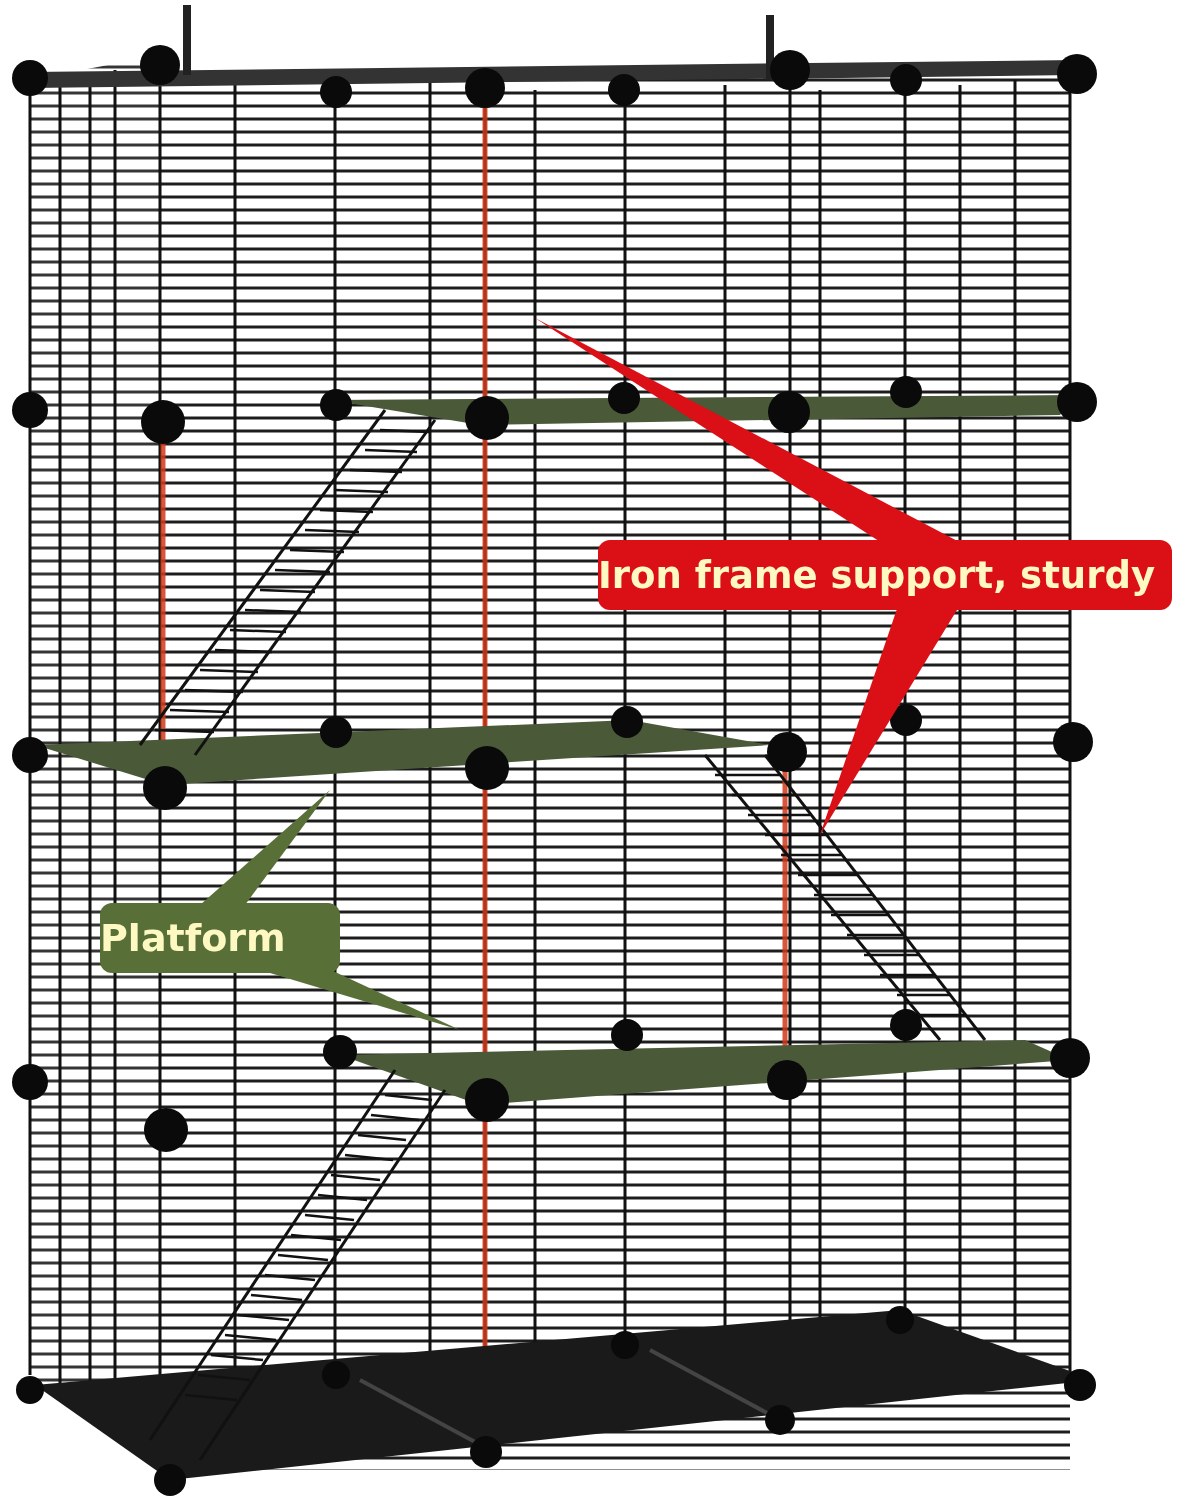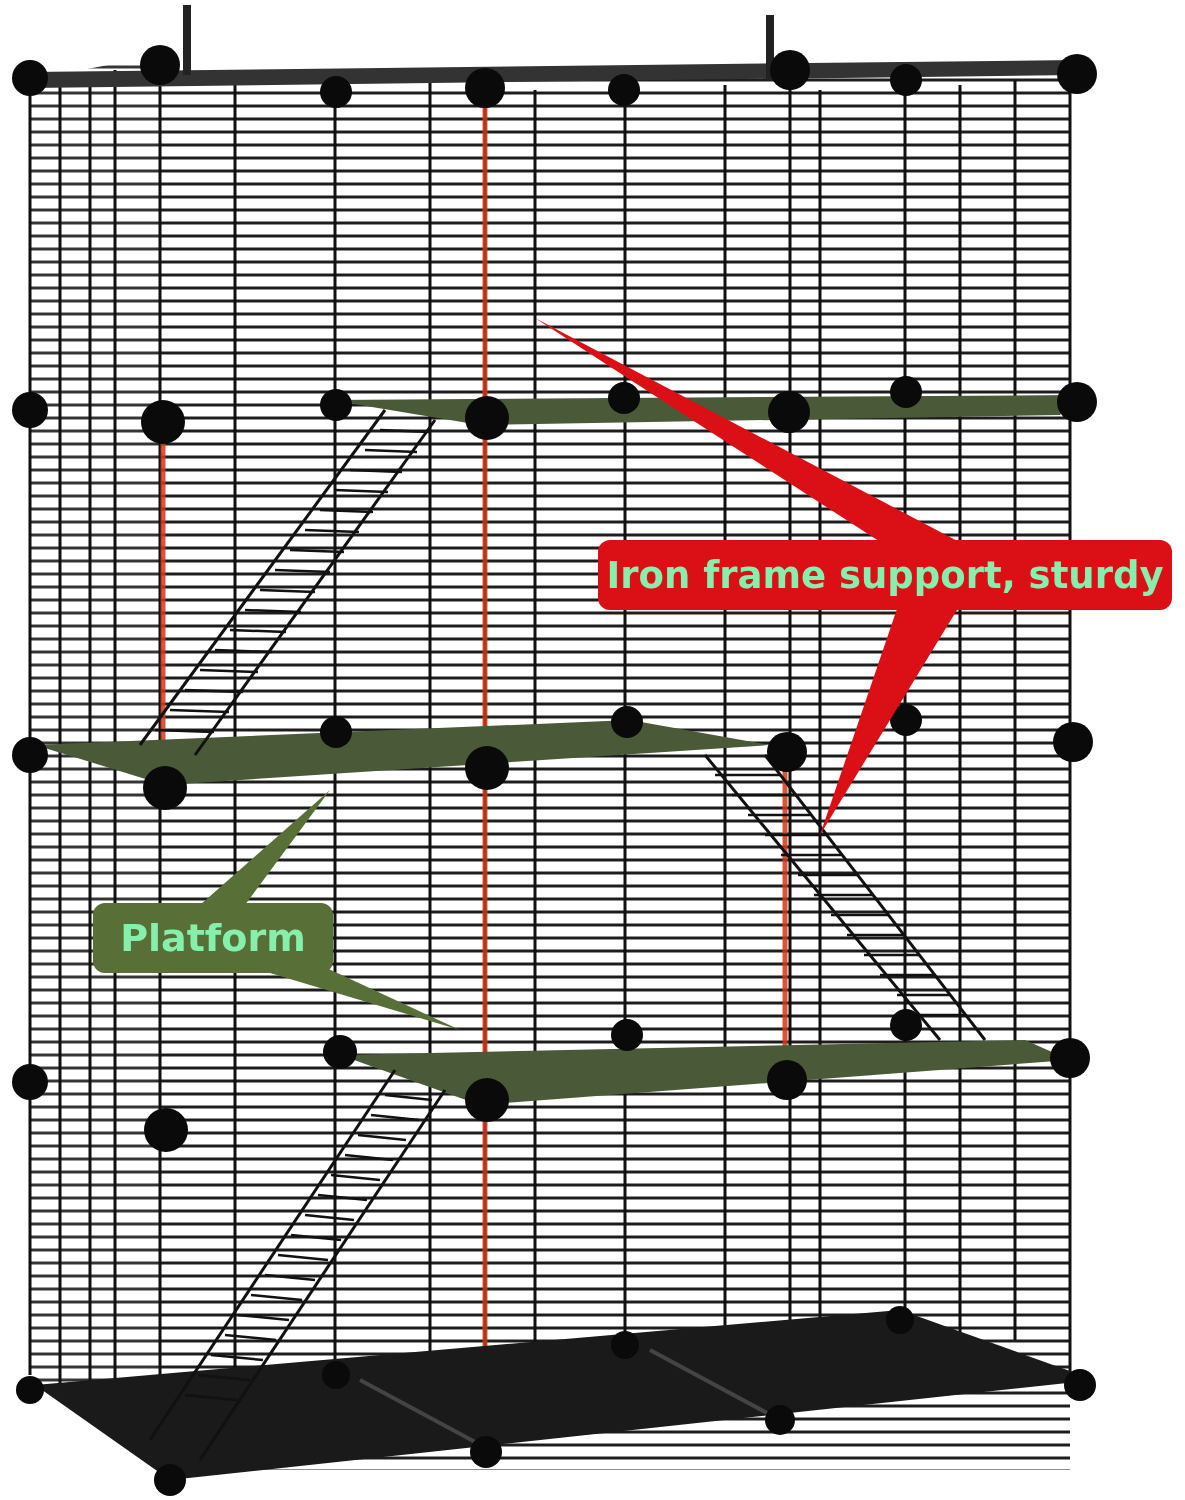--- a/index.html
+++ b/index.html
@@ -1,23 +1,23 @@
 <!DOCTYPE html>
 <html><head>
 <meta charset="utf-8">
 <style>
   html, body { margin: 0; padding: 0; background: #ffffff; }
   body { width: 1185px; height: 1500px; position: relative; overflow: hidden; font-family: "DejaVu Sans", "Liberation Sans", sans-serif; }
   #scene { position: absolute; left: 0; top: 0; width: 1185px; height: 1500px; }
   .callout-label {
-    position: absolute; color: #86efac; font-weight: bold; white-space: nowrap;
-    display: flex; align-items: center; justify-content: center; box-sizing: border-box;
+    position: absolute; color: #fef9c3; font-weight: bold; white-space: nowrap;
+    display: flex; align-items: center; box-sizing: border-box;
   }
   #iron-label { left: 598px; top: 540px; width: 574px; height: 70px; border-radius: 12px; font-size: 37px; letter-spacing: 0px; }
-  #platform-label { left: 93px; top: 903px; width: 240px; height: 70px; border-radius: 12px; font-size: 38px; }
+  #platform-label { left: 100px; top: 903px; width: 240px; height: 70px; border-radius: 12px; font-size: 38px; }
 </style>
 </head>
 <body>
 
 <svg id="scene" viewBox="0 0 1185 1500" xmlns="http://www.w3.org/2000/svg">
   <defs>
     <pattern id="hgrid" width="20" height="13" patternUnits="userSpaceOnUse">
       <rect width="20" height="13" fill="none"></rect>
       <line x1="0" y1="2" x2="20" y2="2" stroke="#111" stroke-width="3"></line>
     </pattern>

